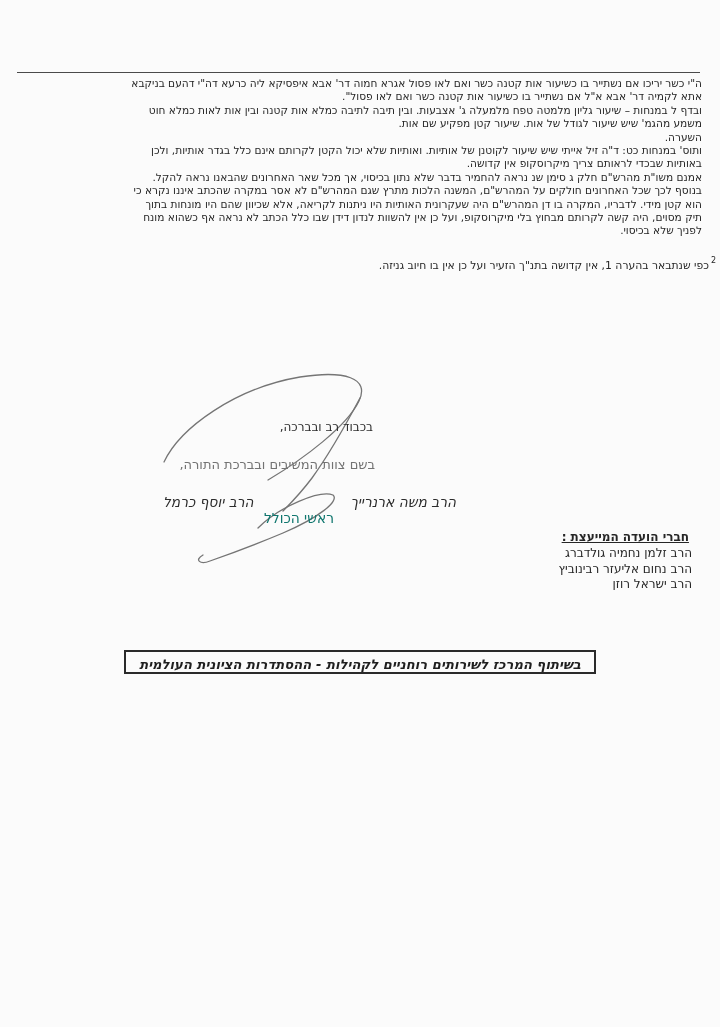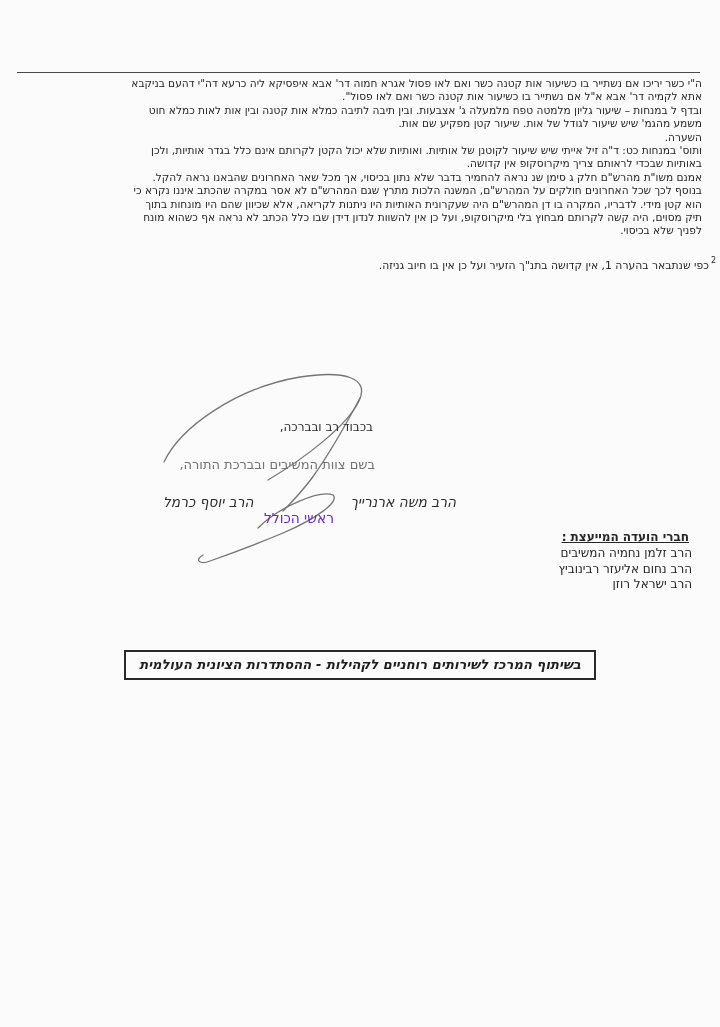--- a/index.html
+++ b/index.html
@@ -41,34 +41,34 @@
   }
   .signers-row{
     position:absolute;top:494px;left:163px;width:293px;
     display:flex;justify-content:space-between;direction:rtl;
     font-size:13.8px;color:#2c2c2c;
   }
   .signers-row span{white-space:nowrap;font-style:italic;}
   .signers-title{
     position:absolute;top:510px;left:243px;width:112px;
     text-align:center;direction:rtl;
-    font-size:13.8px;color:#6d28d9;
+    font-size:13.8px;color:#0f766e;
   }
   .committee{
     position:absolute;top:530px;right:28px;
     direction:rtl;text-align:right;
     font-size:12px;line-height:15.4px;color:#262626;
   }
   .committee-heading{
     font-weight:bold;text-decoration:underline;margin-bottom:1px;text-align:center;
   }
   .footer-box{
     position:absolute;top:650px;left:124px;width:452px;
     border:2px solid #2a2a2a;
-    padding:5px 8px 6px 8px;
+    padding:5px 8px 0 8px;
     text-align:center;direction:rtl;
     font-weight:bold;font-style:italic;
     font-size:13.2px;color:#1f1f1f;
     background:#fbfbfb;
   }
   .signature-svg{
     position:absolute;top:368px;left:140px;
     pointer-events:none;
   }
 </style>
@@ -111,21 +111,21 @@
 
   <div class="signers-row">
     <span>הרב משה ארנרייך</span>
     <span>הרב יוסף כרמל</span>
   </div>
   <div class="signers-title">ראשי הכולל</div>
 
   <div class="committee">
     <div class="committee-heading">חברי הועדה המייעצת :</div>
     <div>
-        <div>הרב זלמן נחמיה המשיבים</div>
+        <div>הרב זלמן נחמיה גולדברג</div>
         <div>הרב נחום אליעזר רבינוביץ</div>
         <div>הרב ישראל רוזן</div>
       </div>
   </div>
 
   <div class="footer-box">בשיתוף המרכז לשירותים רוחניים לקהילות - ההסתדרות הציונית העולמית</div>
 
 </div>
 
 </body></html>

